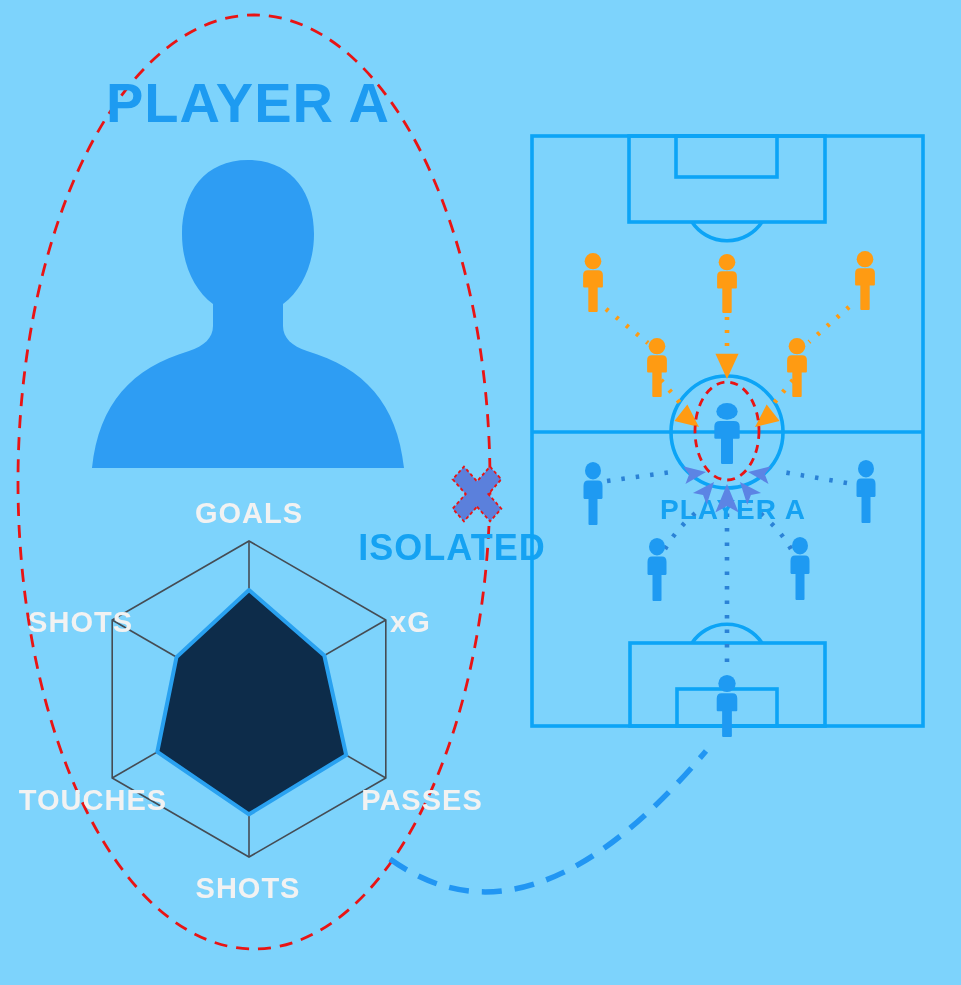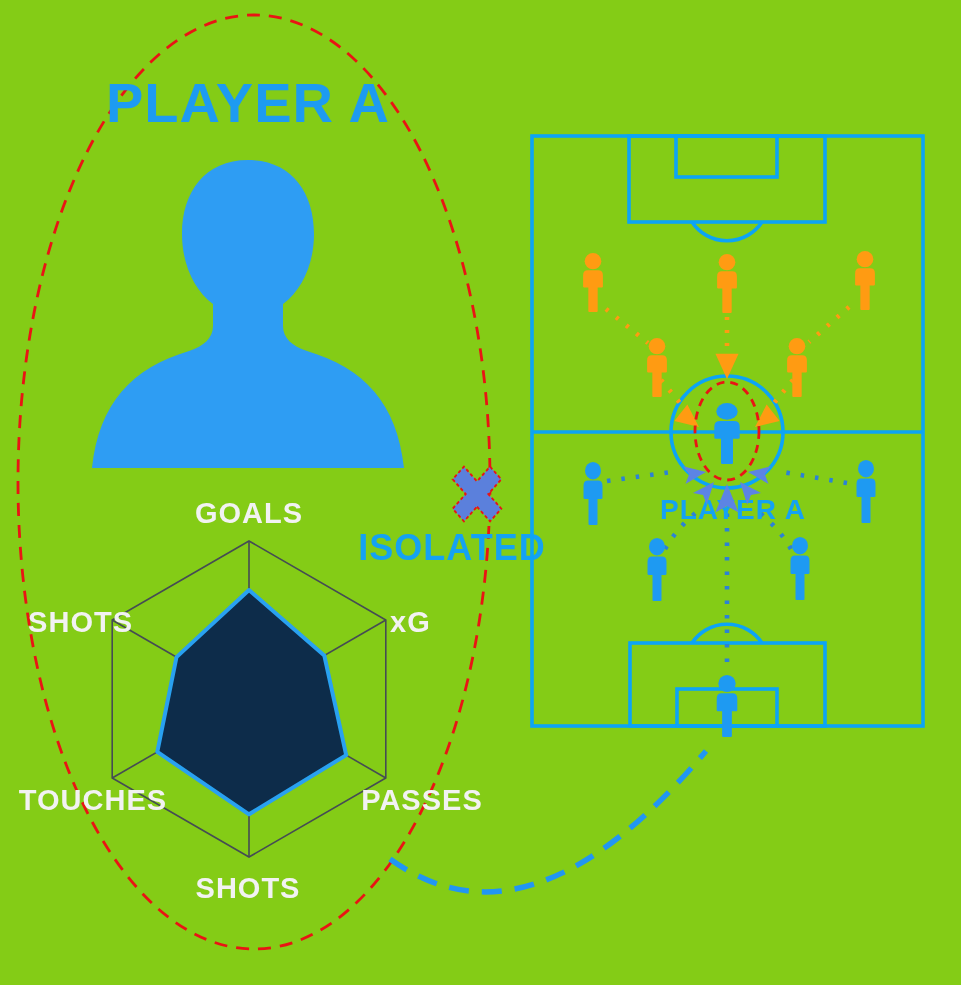--- a/index.html
+++ b/index.html
@@ -1,17 +1,17 @@
 <!DOCTYPE html>
 <html><head>
 <meta charset="utf-8">
 <style>
   html,body{margin:0;padding:0;background:#060607;}
   body{width:961px;height:985px;overflow:hidden;font-family:"Liberation Sans","DejaVu Sans",sans-serif;}
-  #stage{position:relative;width:961px;height:985px;background:#84cc16;}
+  #stage{position:relative;width:961px;height:985px;background:#7dd3fc;}
   svg text{font-family:"Liberation Sans","DejaVu Sans",sans-serif;font-weight:bold;}
   .title-text{fill:#1d9bf1;font-size:56px;letter-spacing:1px;}
   .radar-label{fill:#f2f2f2;font-size:29px;letter-spacing:1px;}
   .isolated-text{fill:#15a2f2;font-size:36px;letter-spacing:1px;}
   .pitch-player-label{fill:#15a2f2;font-size:28px;letter-spacing:1px;}
   .grid-line{fill:none;stroke:#454c54;stroke-width:1.6;}
   #radar-data{fill:#0d2c4a;stroke:#29a1f0;stroke-width:4;stroke-linejoin:round;}
   .pitch-line{fill:none;stroke:#0ca4f6;stroke-width:3.6;}
   .dot-orange{stroke:#ff9b12;stroke-width:4.6;stroke-dasharray:3 10;fill:none;}
   .dot-blue{stroke:#2b82d6;stroke-width:4.6;stroke-dasharray:3.5 11;fill:none;}

